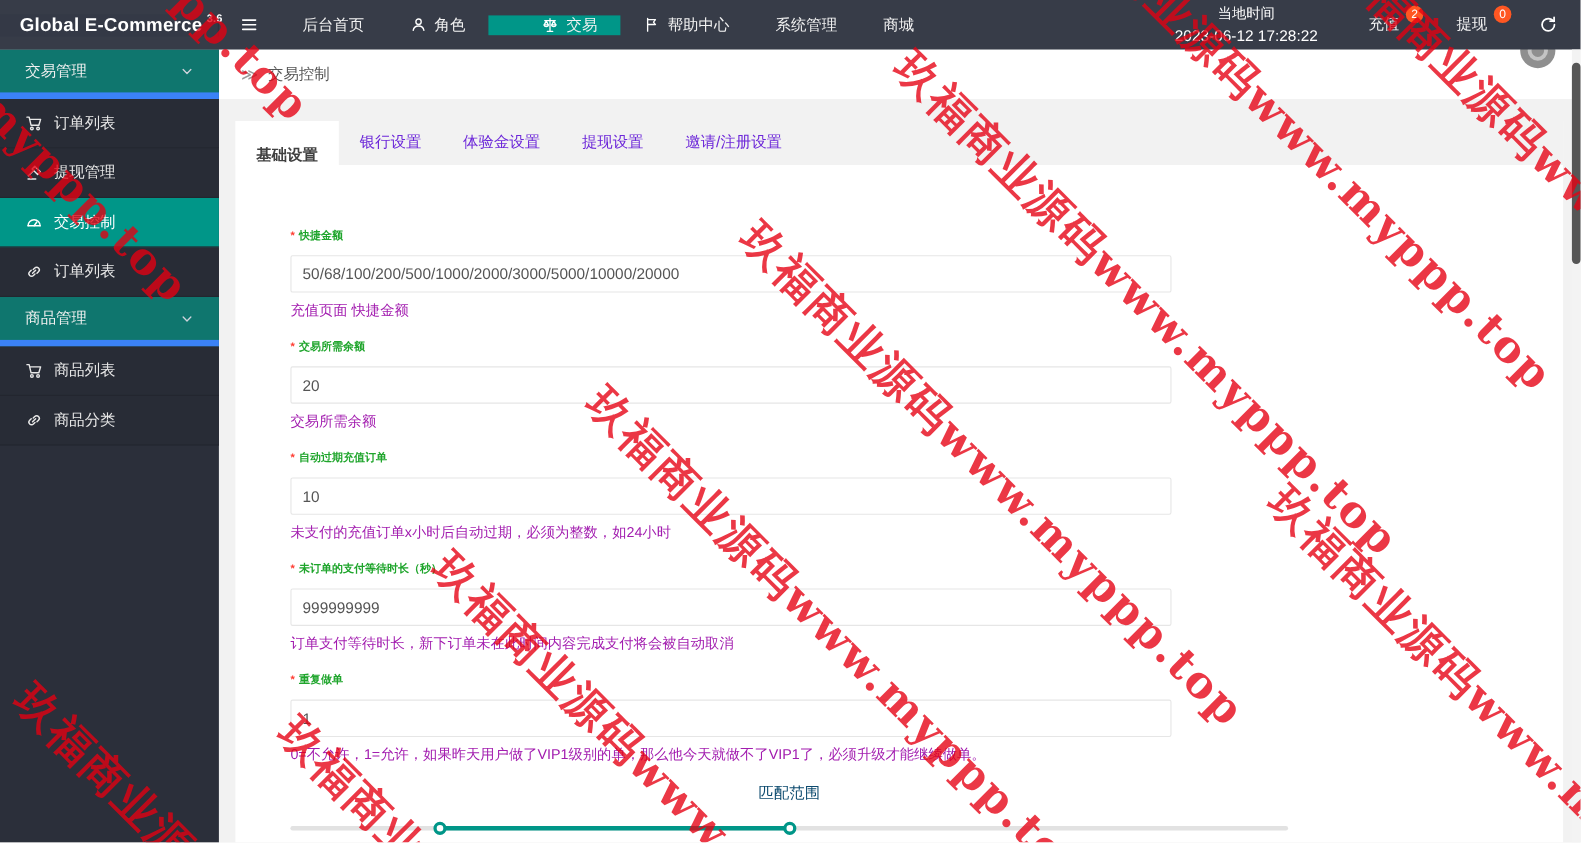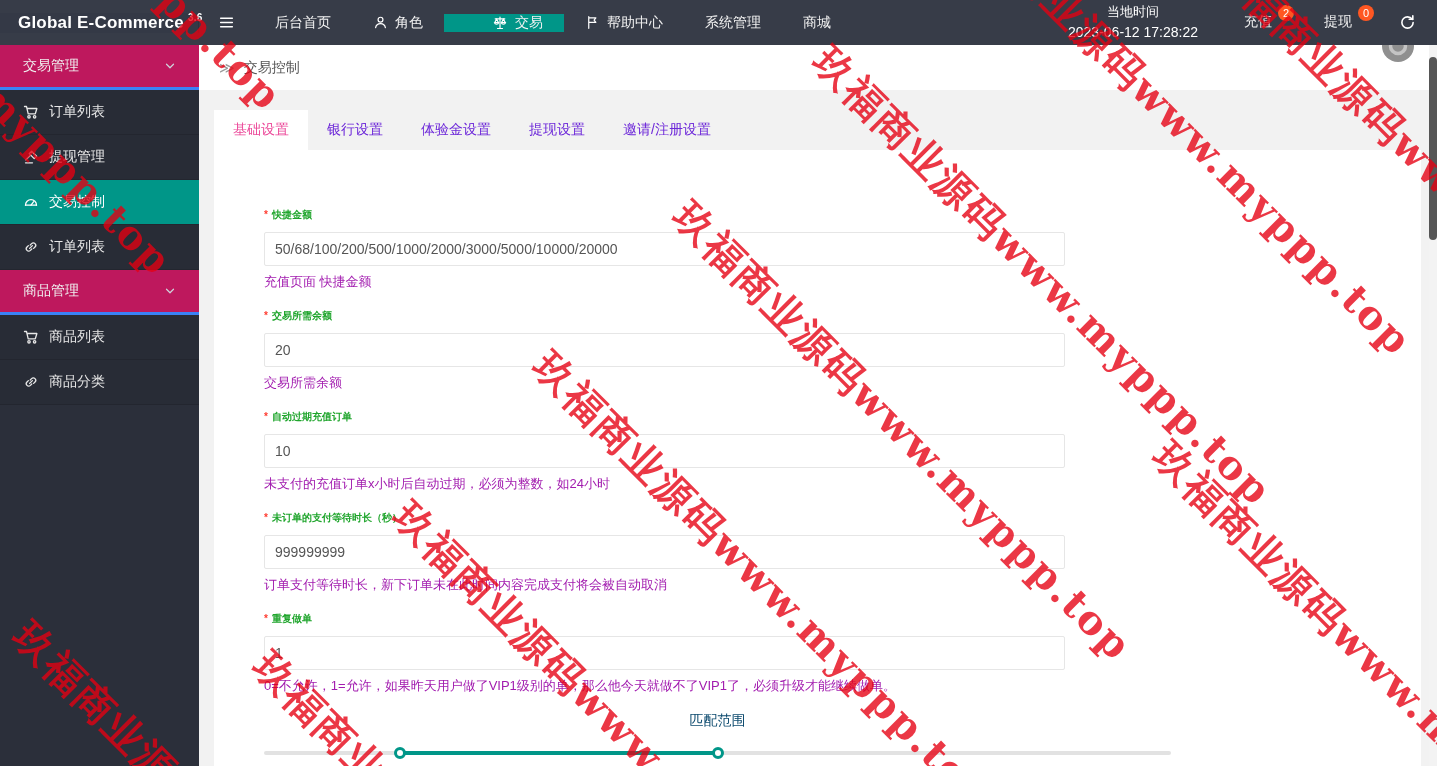--- a/index.html
+++ b/index.html
@@ -43,22 +43,22 @@
   }
   .nav-item.badged { padding:0 26px; }
 
   
   .sidebar {
     position:absolute; top:45px; left:0; width:199px; bottom:0;
     background:#2b2f3a; z-index:40;
   }
   .side-group-header {
     height:45px; display:flex; align-items:center; justify-content:space-between;
-    padding:0 22px 0 23px; color:#f0f0f0; background:#be185d; cursor:pointer;
-    border-bottom:3px solid #3b82f6;
+    padding:0 22px 0 23px; color:#f0f0f0; background:#0f766e; cursor:pointer;
+    border-bottom:6px solid #3b82f6;
   }
   .side-item {
     height:45px; display:flex; align-items:center; gap:10px;
     padding-left:23px; color:#e8e8e8; background:#282c36; cursor:pointer;
     border-bottom:1px solid #23262f;
   }
   .side-item.active { background:#009688; color:#fff; }
 
   
   .breadcrumb-bar {
@@ -75,21 +75,21 @@
   
   .card {
     position:absolute; left:214px; top:110px; width:1207px; height:656px;
     background:#fff; z-index:5;
   }
   .tabs { display:flex; height:40px; background:#f2f2f2; align-items:stretch; }
   .tab {
     display:flex; align-items:center; padding:0 19px; font-size:14px;
     color:#6d28d9; cursor:pointer; white-space:nowrap;
   }
-  .tab.active { background:#fff; color:#ec4899; font-weight:normal; }
+  .tab.active { background:#fff; color:#404040; font-weight:bold;align-items:flex-end; }
   .form { padding:56px 0 0 50px; }
   .field { width:907px; margin-bottom:16px; }
   .field-label { font-size:10px; color:#1fa52c; height:18px; line-height:18px; margin-bottom:8px;font-weight:bold; }
   .req { color:#ff3b30; margin-right:4px; }
   .field input {
     width:801px; height:34px; border:1px solid #e6e6e6; border-radius:2px;
     padding:0 10px; font-size:14px; color:#555; outline:none; background:#fff;
     font-family:"Liberation Sans","DejaVu Sans",sans-serif;
   }
   .help { margin-top:7px; font-size:13px; color:#a21caf; line-height:18px; }

